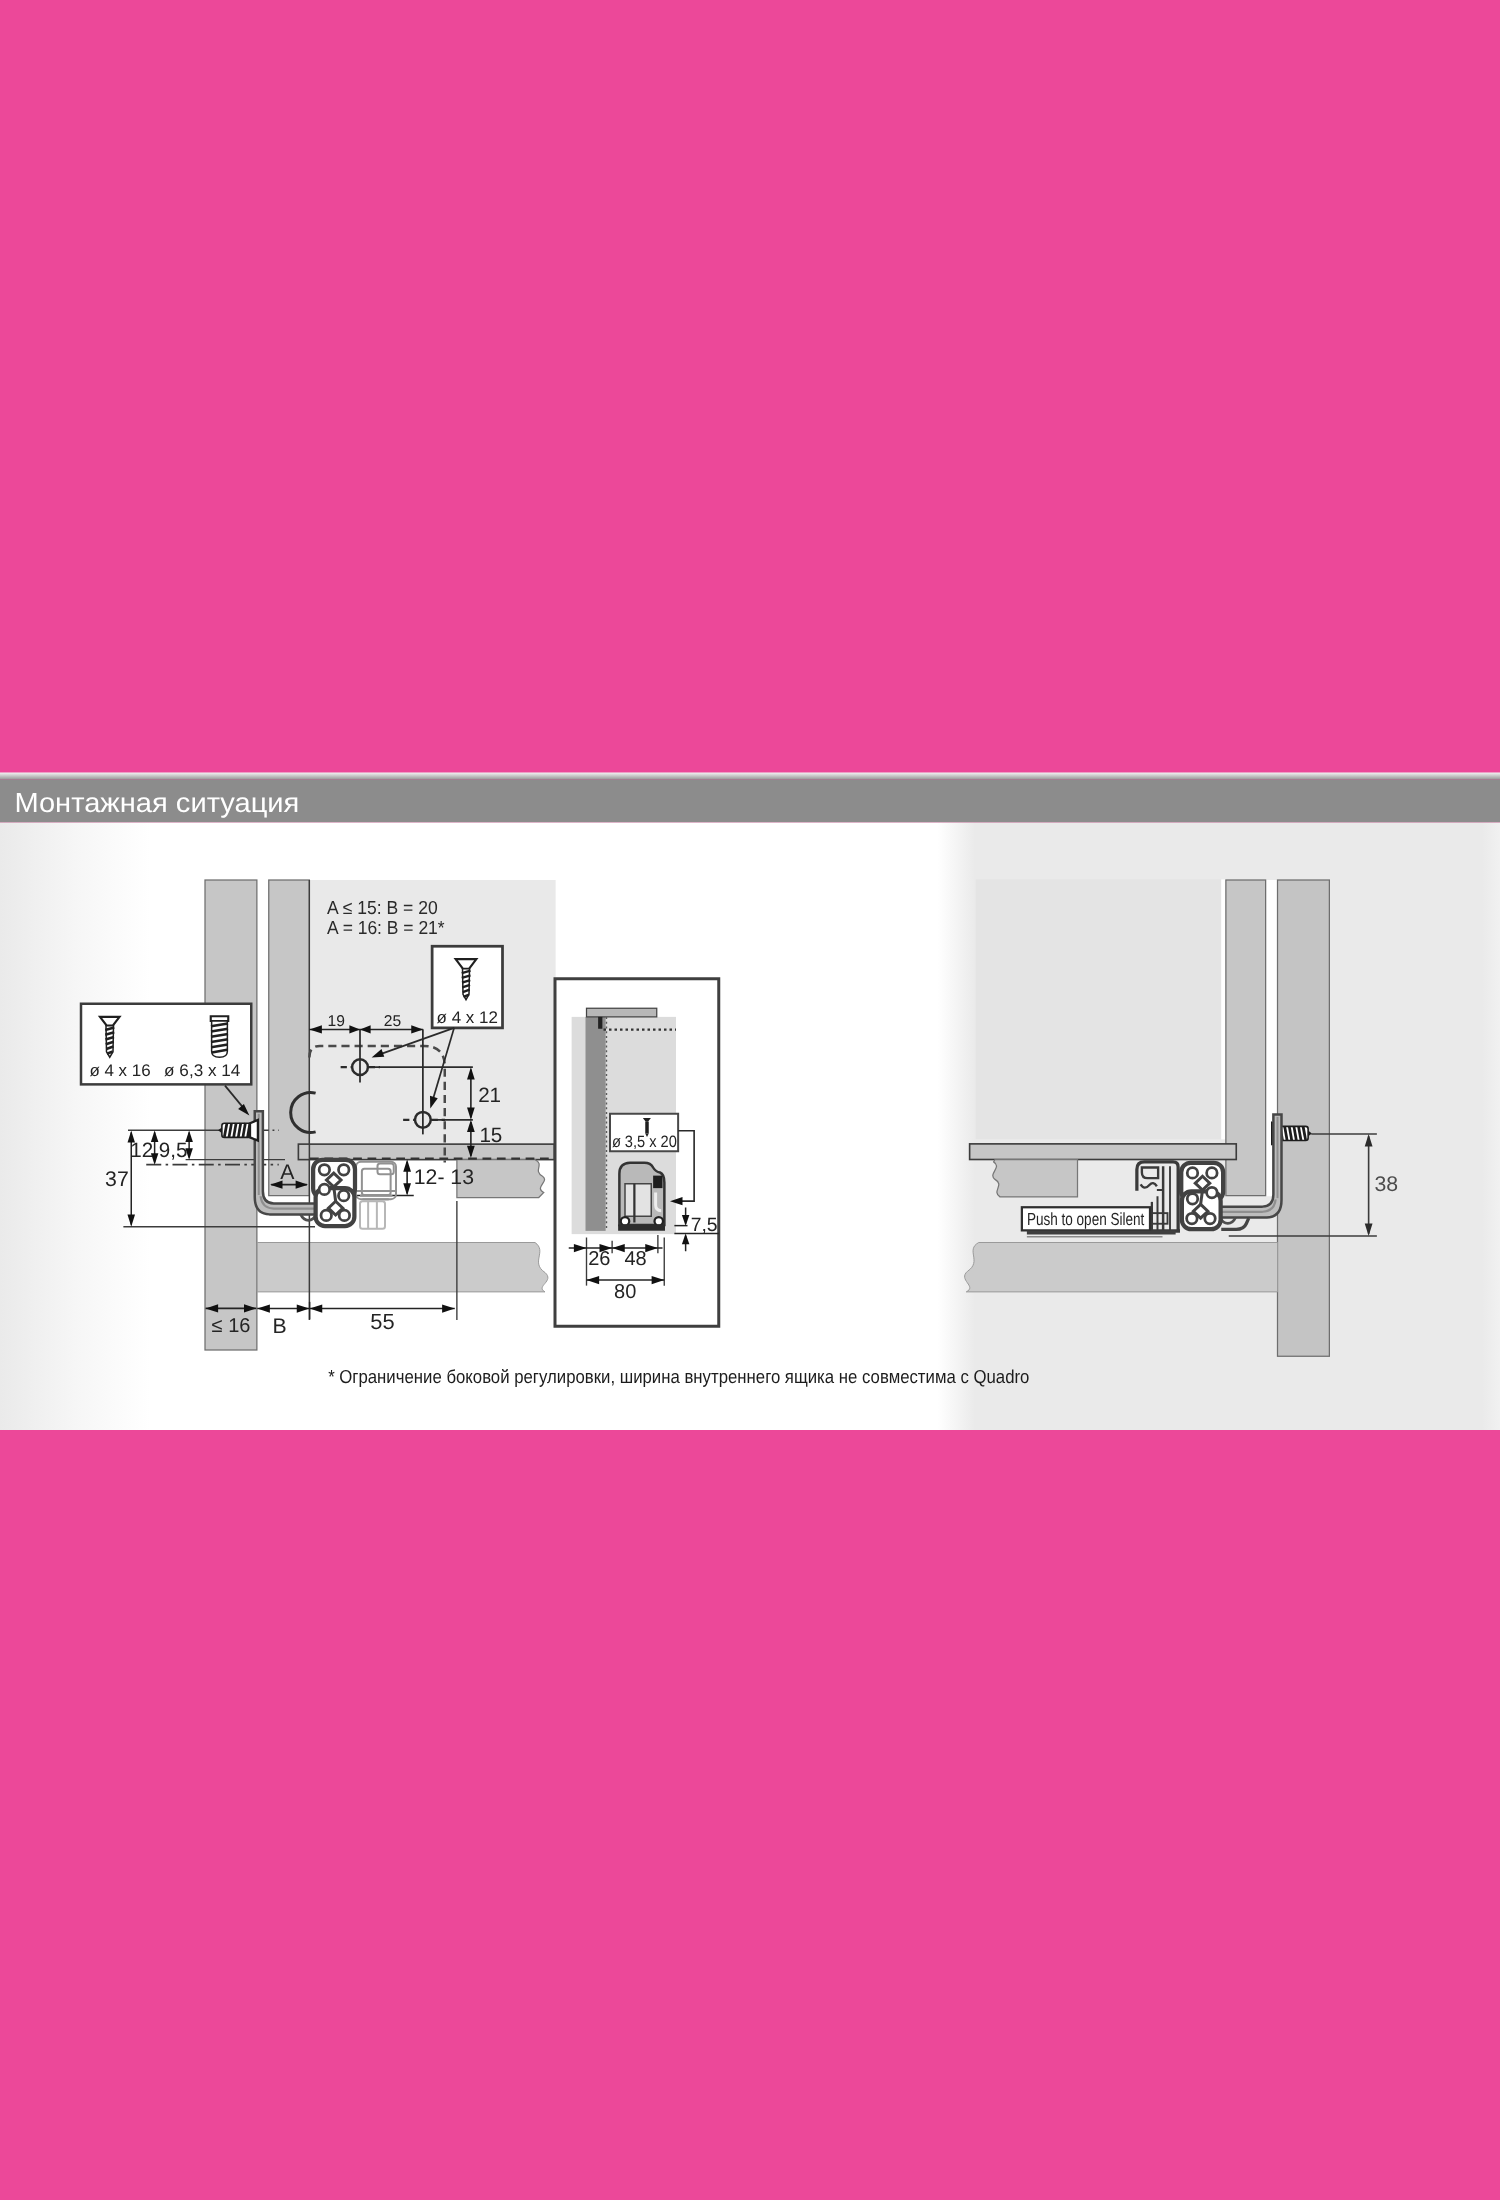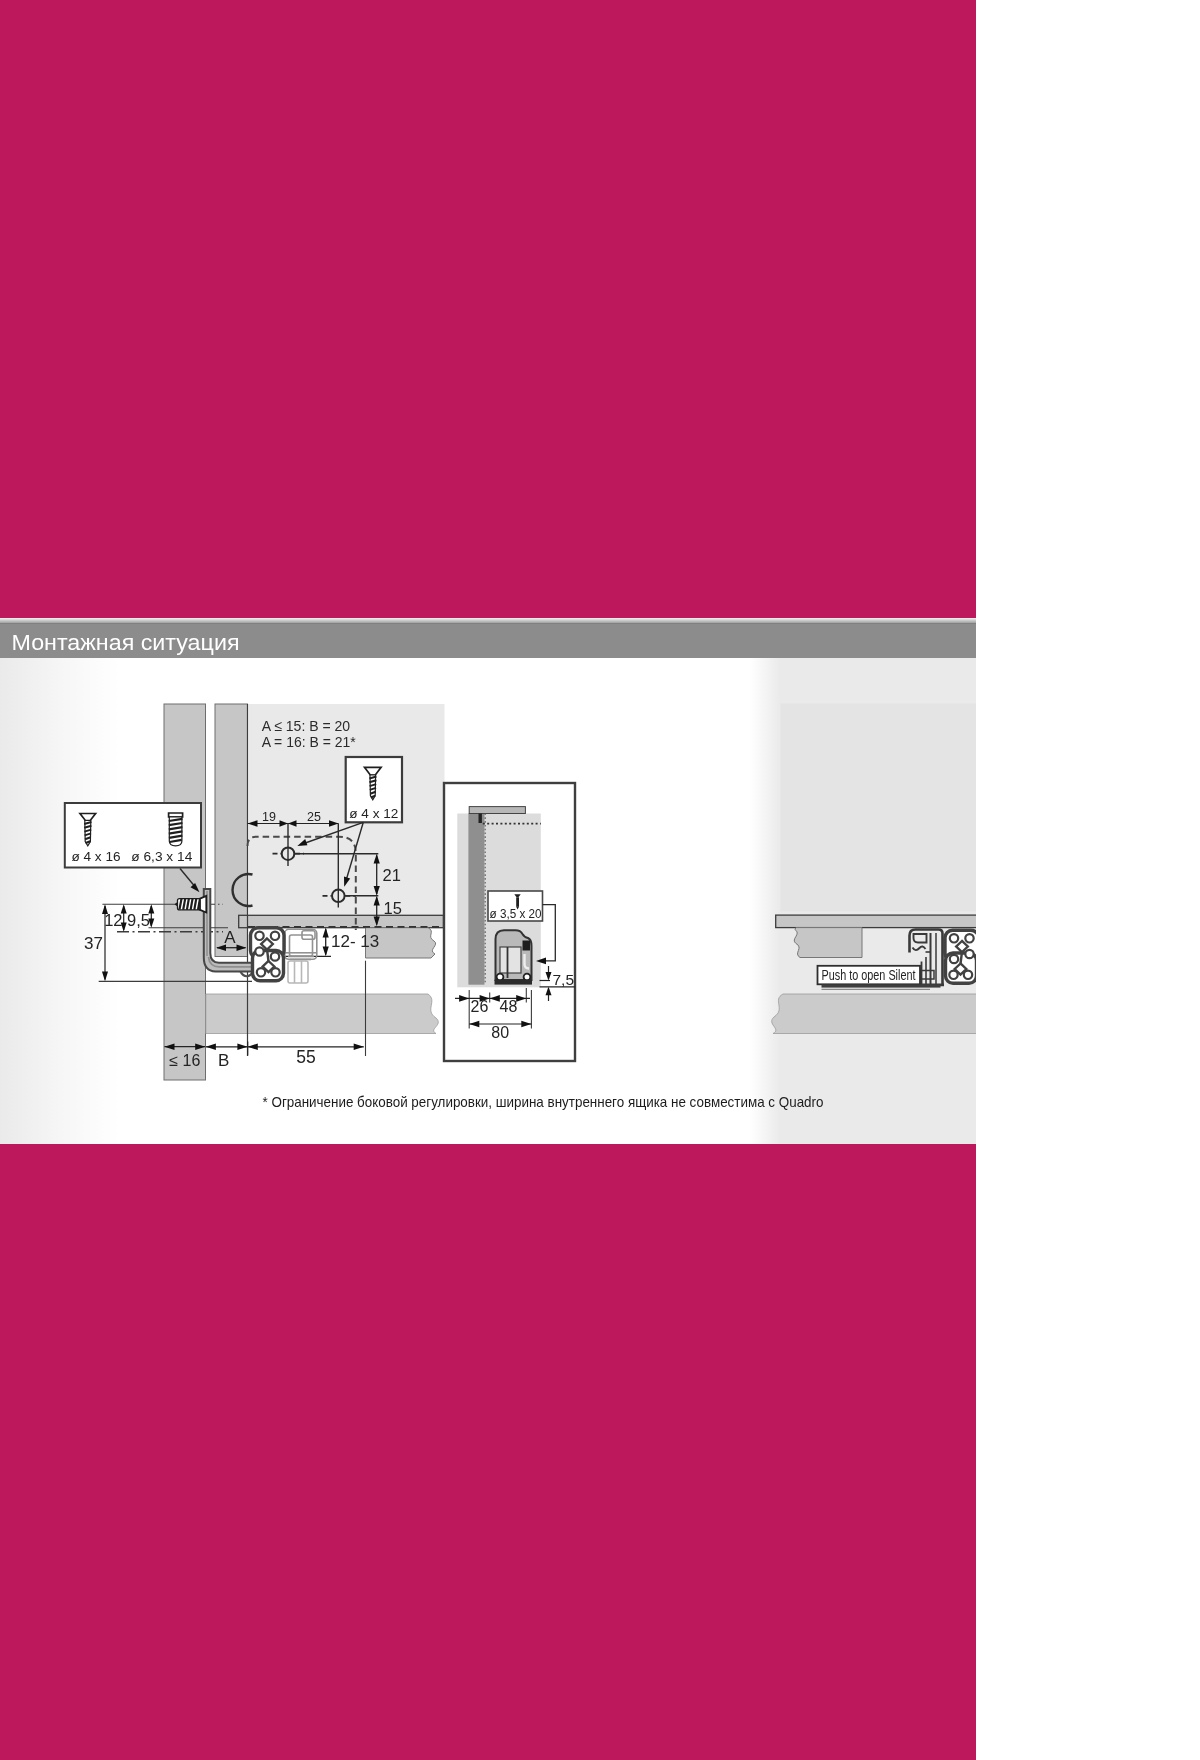--- a/index.html
+++ b/index.html
@@ -1,16 +1,16 @@
 <!DOCTYPE html>
 <html><head>
 <meta charset="utf-8">
 <style>
   html,body{margin:0;padding:0;background:#ffffff;}
-  .page{position:relative;width:976px;height:1760px;background:#be185d;overflow:hidden;}
+  .page{position:relative;width:1200px;height:1760px;background:#ec4899;overflow:hidden;}
   svg{position:absolute;left:0;top:0;}
   text{font-family:"Liberation Sans",sans-serif;}
 </style>
 </head>
 <body>
 <div class="page">
 <svg width="1200" height="1760" viewBox="0 0 1200 1760" fill="#242424">
 <defs>
   <linearGradient id="barTop" x1="0" y1="0" x2="0" y2="1">
     <stop offset="0" stop-color="#f4f4f4"></stop>

